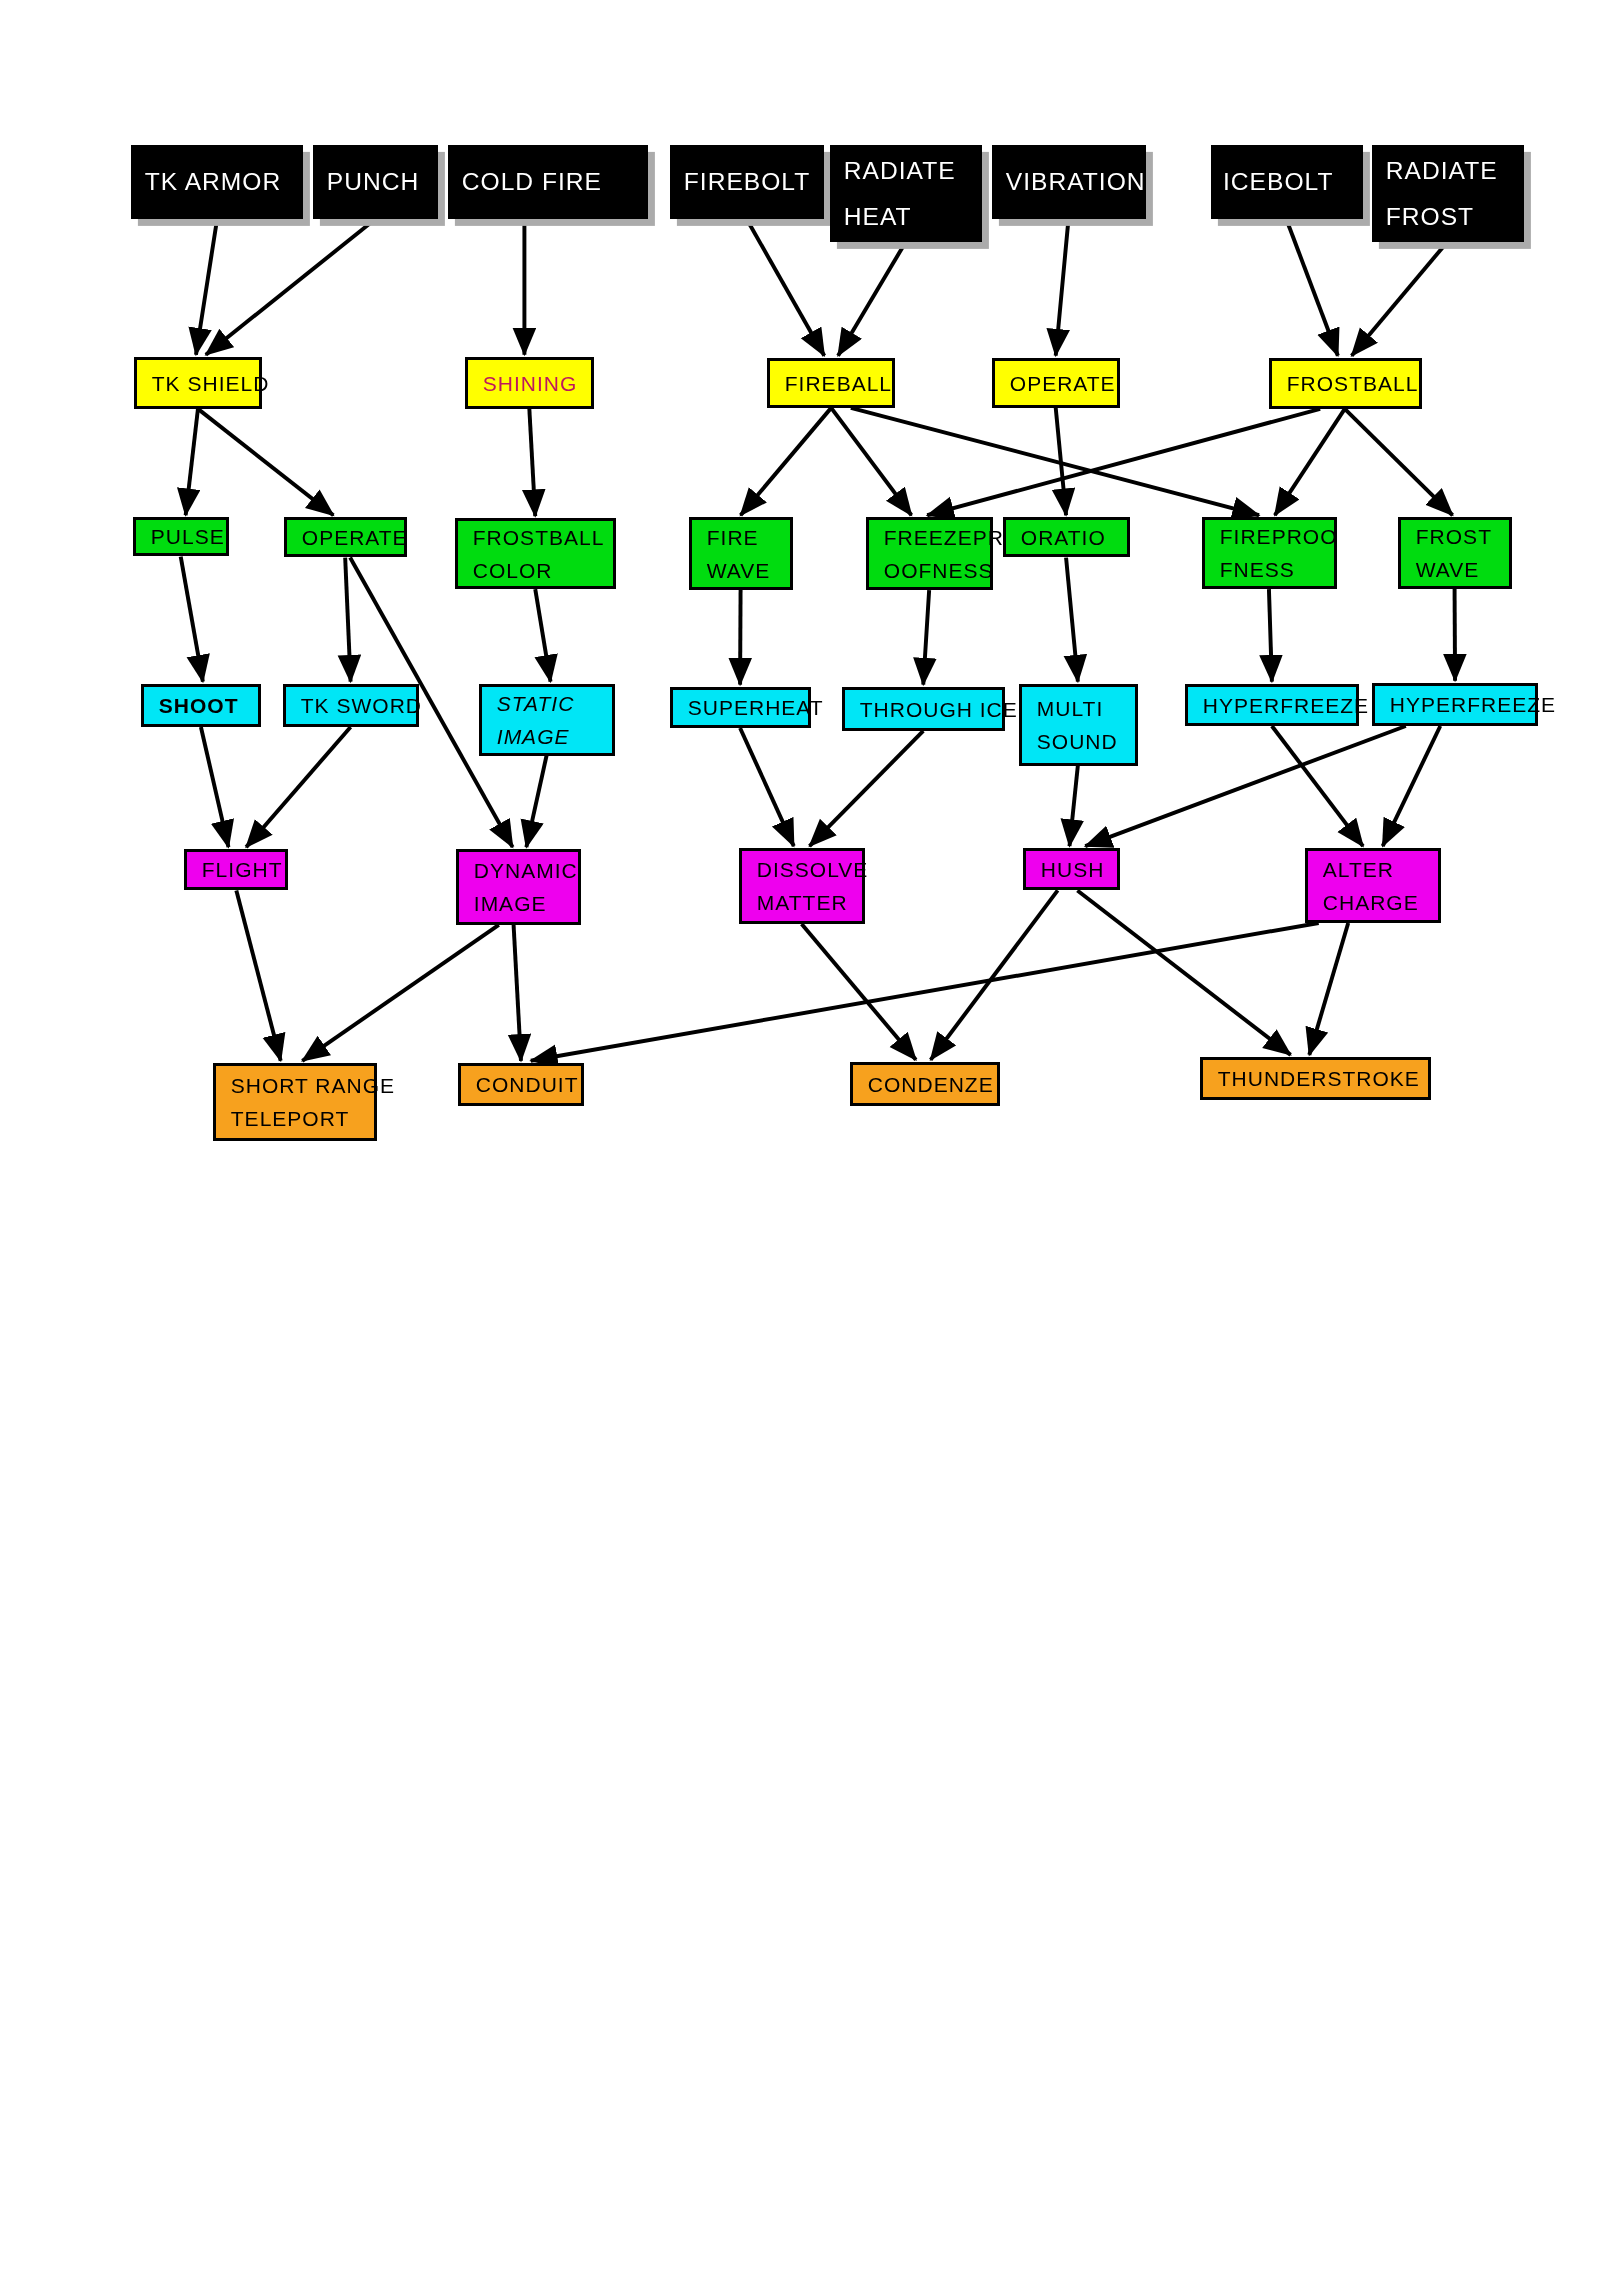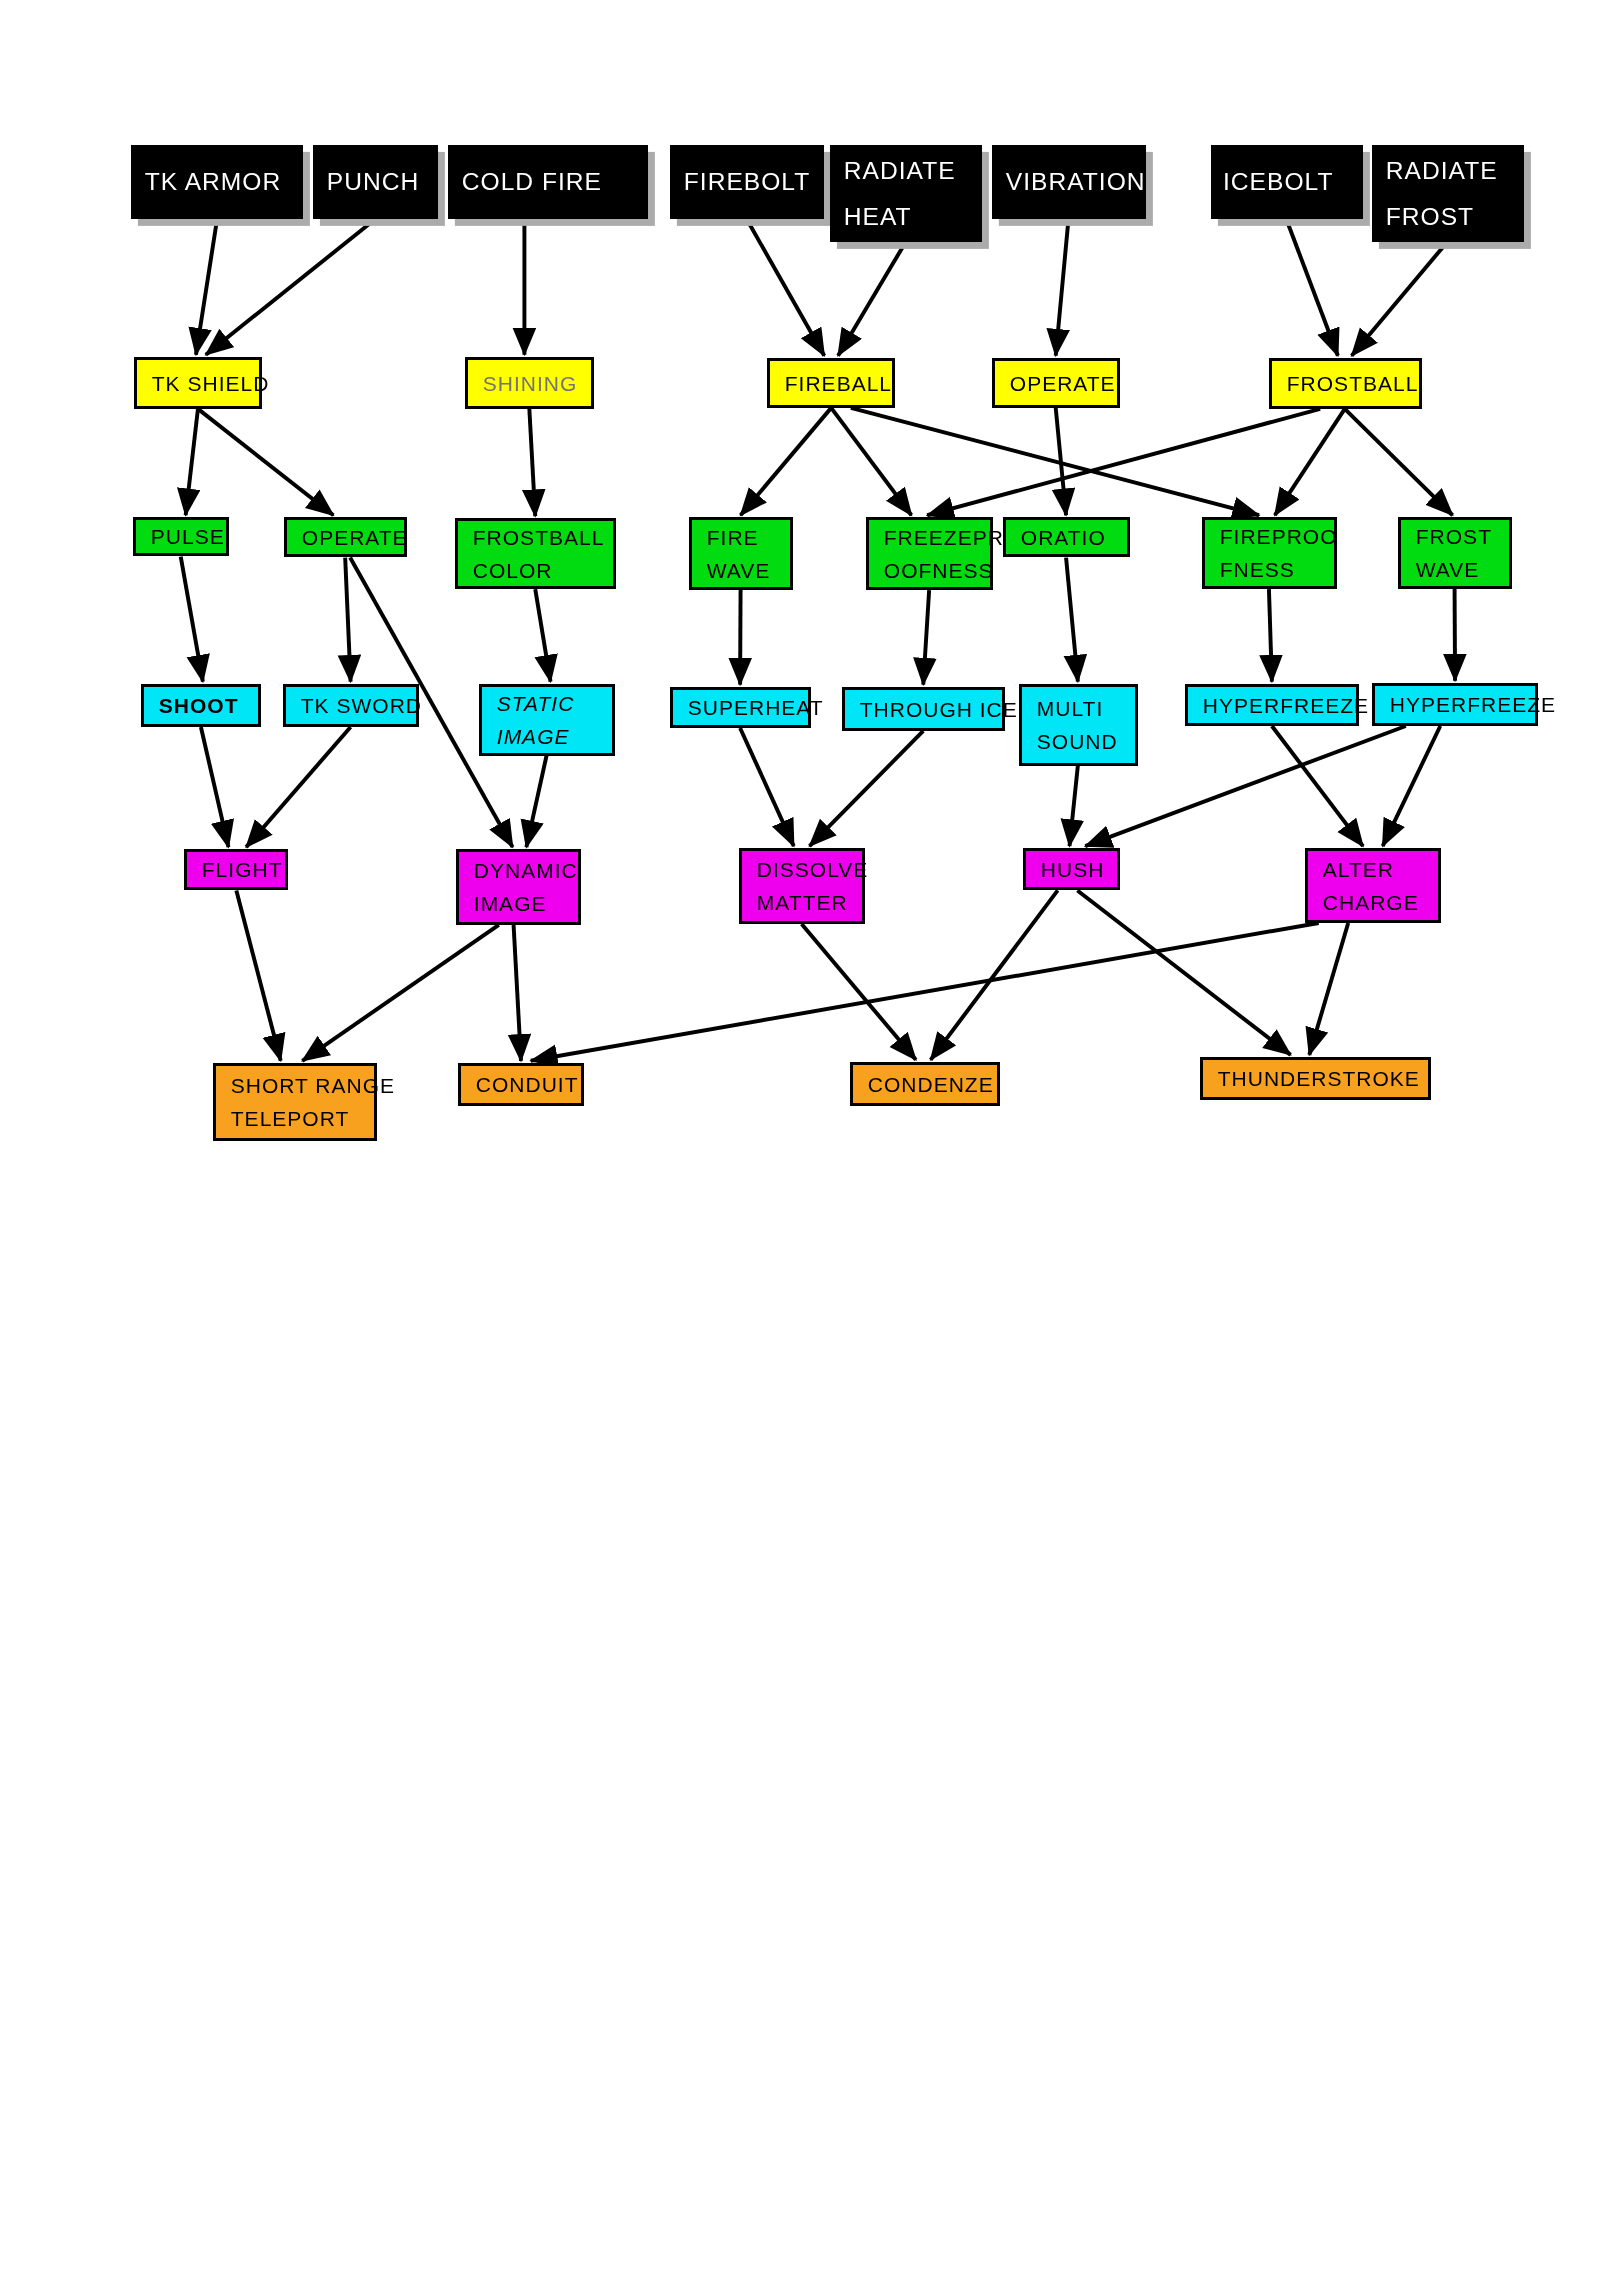--- a/index.html
+++ b/index.html
@@ -110,21 +110,21 @@
     <div class="node t-base" style="left: 1211px; top: 145px; width: 152px; height: 74px; background: rgb(0, 0, 0); color: rgb(255, 255, 255); box-shadow: rgb(171, 171, 171) 6.9px 6.9px 0px; padding-left: 12px;">
       <span class="ln">ICEBOLT</span>
     </div>
     <div class="node t-base" style="left: 1372px; top: 145px; width: 152px; height: 97px; background: rgb(0, 0, 0); color: rgb(255, 255, 255); box-shadow: rgb(171, 171, 171) 6.9px 6.9px 0px;">
       <span class="ln">RADIATE</span>
       <span class="ln">FROST</span>
     </div>
     <div class="node" style="left: 134px; top: 357px; width: 128px; height: 52px; background: rgb(255, 255, 0); color: rgb(0, 0, 0); border: 3px solid rgb(0, 0, 0);">
       <span class="ln">TK SHIELD</span>
     </div>
-    <div class="node" style="left: 465px; top: 357px; width: 129px; height: 52px; background: rgb(255, 255, 0); color: #737373; border: 3px solid rgb(0, 0, 0);">
+    <div class="node" style="left: 465px; top: 357px; width: 129px; height: 52px; background: rgb(255, 255, 0); color: #be185d; border: 3px solid rgb(0, 0, 0);">
       <span class="ln">SHINING</span>
     </div>
     <div class="node" style="left: 767px; top: 358px; width: 128px; height: 50px; background: rgb(255, 255, 0); color: rgb(0, 0, 0); border: 3px solid rgb(0, 0, 0);">
       <span class="ln">FIREBALL</span>
     </div>
     <div class="node" style="left: 992px; top: 358px; width: 128px; height: 50px; background: rgb(255, 255, 0); color: rgb(0, 0, 0); border: 3px solid rgb(0, 0, 0);">
       <span class="ln">OPERATE</span>
     </div>
     <div class="node" style="left: 1269px; top: 358px; width: 153px; height: 51px; background: rgb(255, 255, 0); color: rgb(0, 0, 0); border: 3px solid rgb(0, 0, 0);">
       <span class="ln">FROSTBALL</span>

